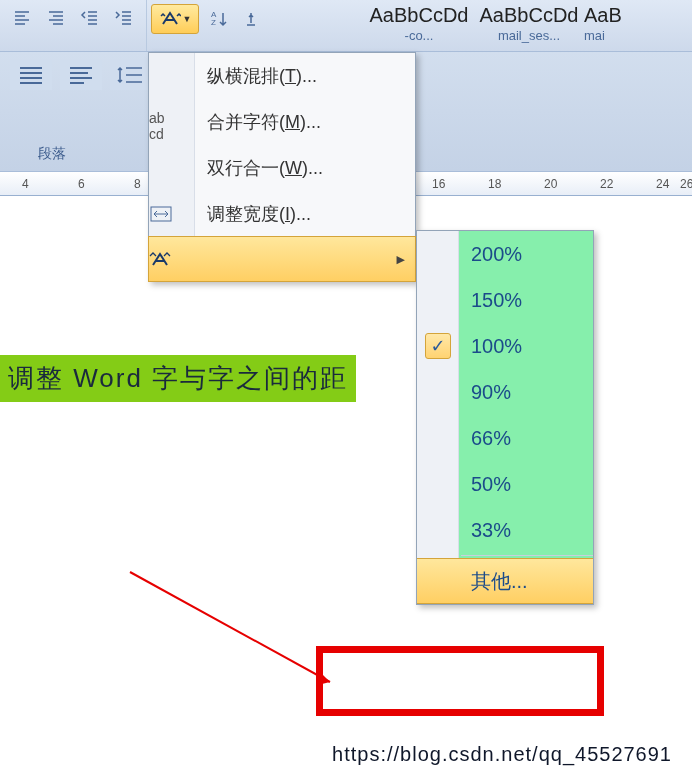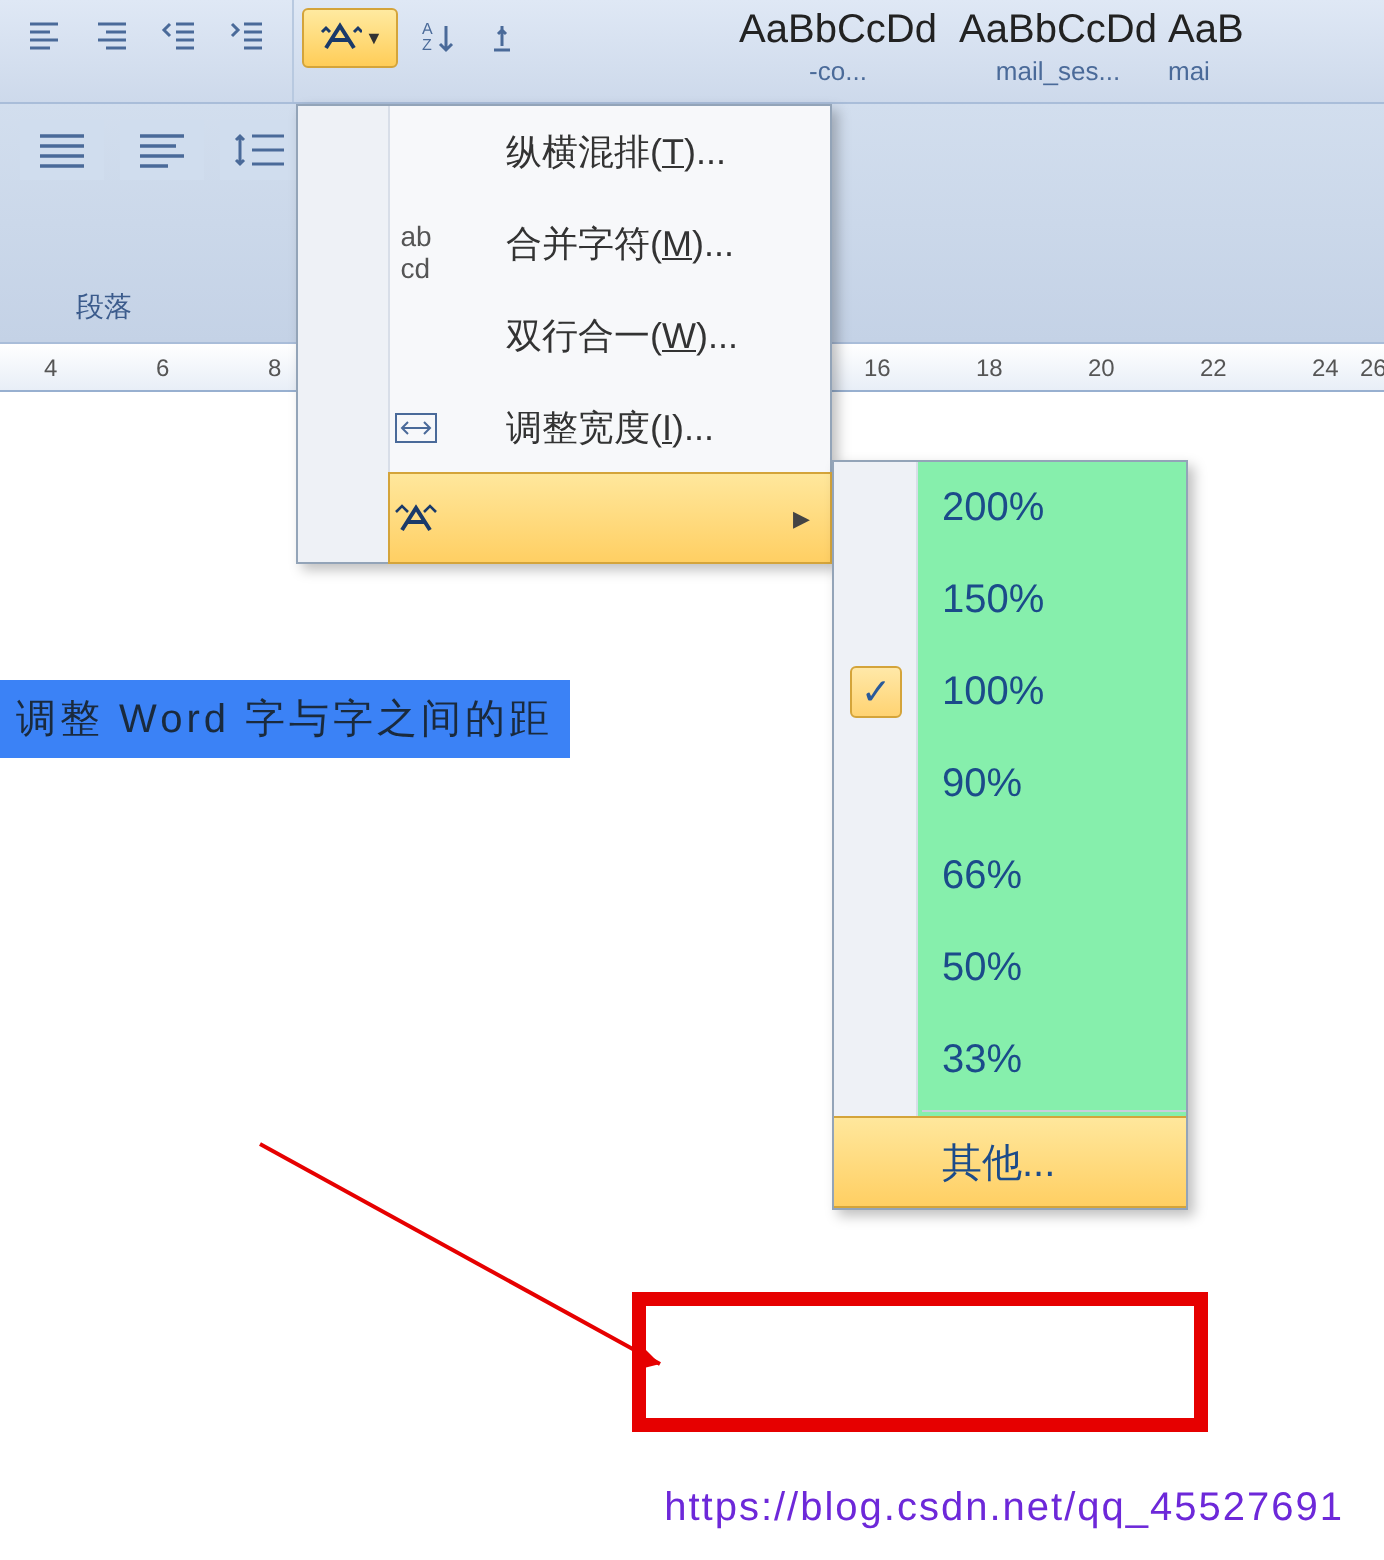--- a/index.html
+++ b/index.html
@@ -18,41 +18,41 @@
     
     .ribbon-sec { height: 120px; background: linear-gradient(#d2deee, #c4d2e6); border-bottom: 1px solid #a9bdd9; position: relative; }
     .sec-btns { display: flex; gap: 8px; padding: 8px 10px; }
     .sec-btn { width: 42px; height: 30px; background: #d0ddee; display: flex; align-items: center; justify-content: center; }
     .group-label { position: absolute; bottom: 8px; left: 38px; font-size: 14px; color: #3b5b8c; }
     
     .ruler { height: 24px; background: linear-gradient(#fff, #e8eef7); border-bottom: 1px solid #98b0d0; position: relative; display: flex; align-items: center; font-size: 12px; color: #555; }
     .ruler-mark { position: absolute; }
     
     .doc-area { position: absolute; top: 196px; left: 0; right: 0; bottom: 0; background: #fff; }
-    .doc-text { position: absolute; top: 144px; left: 0; background: #3b82f6; color: #1a2a3d; font-size: 20px; padding: 6px 8px; letter-spacing: 2px; }
-    
-    .dropdown-menu { position: absolute; top: 52px; left: 148px; width: 268px; background: #f7f8fa; border: 1px solid #93a4b8; box-shadow: 3px 3px 6px rgba(0,0,0,0.25); padding-left: 46px; }
+    .doc-text { position: absolute; top: 159px; left: 0; background: #84cc16; color: #1a2a3d; font-size: 26px; padding: 6px 8px; letter-spacing: 2px; }
+    
+    .dropdown-menu { position: absolute; top: 52px; left: 148px; width: 268px; background: #f7f8fa; border: 1px solid #93a4b8; box-shadow: 3px 3px 6px rgba(0,0,0,0.25); }
     .menu-left { position: absolute; left: 0; top: 0; bottom: 0; width: 46px; background: #eef1f6; border-right: 1px solid #d8dee8; }
-    .menu-icon-col { position: absolute; width: 26px; display: flex; align-items: center; justify-content: center; }
+    .menu-icon-col { position: absolute; width: 26px; display: flex; align-items: center; justify-content: flex-start; }
     .menu-item { height: 46px; display: flex; align-items: center; padding-left: 58px; font-size: 18px; color: #333; cursor: pointer; position: relative; }
     .menu-item .underline { text-decoration: underline; }
     .menu-item.highlighted { background: linear-gradient(#ffe79c, #ffcf63); border: 1px solid #d4a43a; margin: -1px; }
     .submenu-arrow { position: absolute; right: 10px; font-size: 11px; color: #444; }
     
     .submenu { position: absolute; top: 230px; left: 416px; width: 178px; background: #86efac; border: 1px solid #93a4b8; box-shadow: 3px 3px 6px rgba(0,0,0,0.25); }
     .submenu-left { position: absolute; left: 0; top: 0; bottom: 0; width: 42px; background: #eef1f6; border-right: 1px solid #d8dee8; }
     .sub-item { height: 46px; display: flex; align-items: center; padding-left: 54px; font-size: 20px; color: #1b4b8a; cursor: pointer; position: relative; }
     .check-mark { position: absolute; left: 8px; width: 26px; height: 26px; background: linear-gradient(#ffe8a8, #ffd372); border: 1px solid #d4a43a; border-radius: 3px; display: flex; align-items: center; justify-content: center; color: #2a5a9a; font-size: 18px; }
     .sub-item.highlighted { background: linear-gradient(#ffe79c, #ffcf63); border-top: 1px solid #d4a43a; border-bottom: 1px solid #d4a43a; }
     .sub-divider { height: 1px; background: #c8d0dc; margin: 2px 0 2px 44px; }
     
     .red-box { position: absolute; top: 646px; left: 316px; width: 288px; height: 70px; border: 7px solid #e60000; }
     .arrow-line { position: absolute; top: 562px; left: 120px; width: 240px; height: 140px; }
     
-    .watermark { position: absolute; bottom: 14px; right: 20px; font-size: 20px; color: #6d28d9; letter-spacing: 1px; }
+    .watermark { position: absolute; bottom: 14px; right: 20px; font-size: 20px; color: #0f172a; letter-spacing: 1px; }
   </style>
 </head>
 <body>
 
 <div class="ribbon-top">
   <div class="tb-group-1">
     <div class="tb-btn">
         <svg viewBox="0 0 20 20">
           <path d="M3 3h14M3 7h10M3 11h14M3 15h10" stroke="#4a6a99" stroke-width="1.5"></path>
         </svg>

